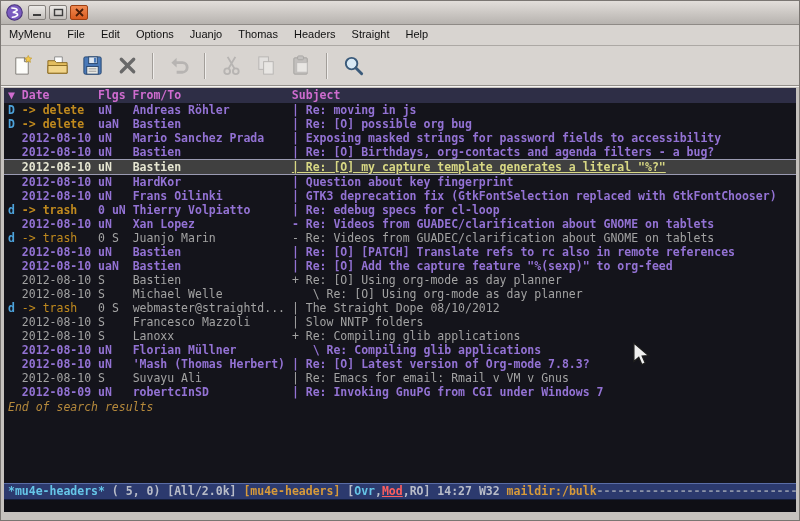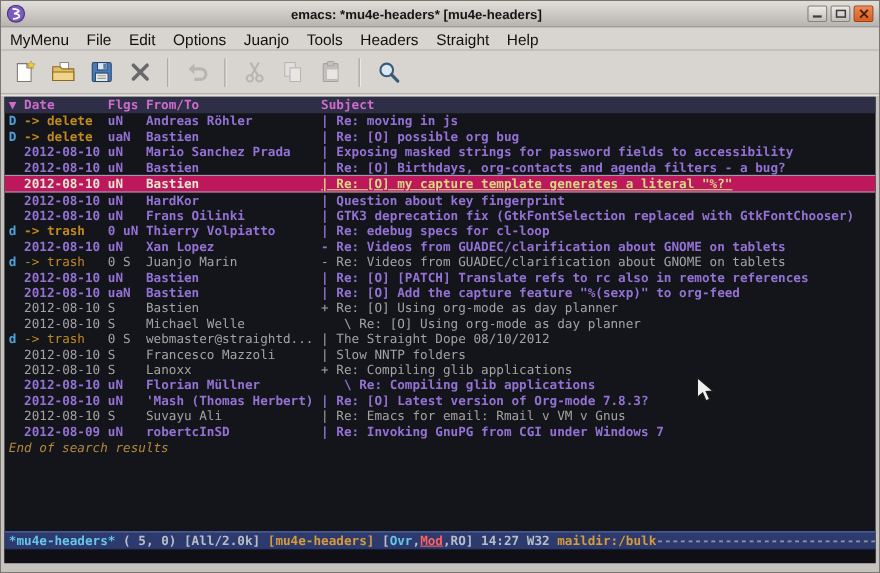--- a/index.html
+++ b/index.html
@@ -15,21 +15,21 @@
   .title-icon { width: 17px; height: 17px; display: flex; align-items: center; justify-content: center; }
   .title-text { flex: 1; text-align: center; font-size: 12px; font-weight: bold; color: #141414;
                 white-space: nowrap; overflow: hidden; }
   .win-controls { display: flex; gap: 3px; }
   .win-btn { width: 18px; height: 15px; display: flex; align-items: center; justify-content: center;
              background: linear-gradient(#eceae7, #c3bfbb); border: 1px solid #85817d; border-radius: 2px; padding: 0; }
   .win-btn.close { background: linear-gradient(#f08a52, #d95c20); border-color: #9c3f12; }
 
   
   .menubar { height: 21px; display: flex; align-items: stretch; background: #d8d4d0;
-             border-bottom: 1px solid #aca8a4; font-size: 14px; color: #101010; }
+             border-bottom: 1px solid #aca8a4; font-size: 11px; color: #101010; }
   .menu-item { padding: 3px 8px 0 8px; cursor: default; }
 
   
   .toolbar { height: 40px; display: flex; align-items: center; gap: 3px; padding: 0 5px;
              background: #d8d4d0; border-bottom: 1px solid #94908b; }
   .tb-btn { width: 32px; height: 32px; display: flex; align-items: center; justify-content: center;
             background: transparent; border: 1px solid transparent; padding: 0; }
   .tb-btn.disabled { opacity: .42; filter: grayscale(1); }
   .tb-icon { display: flex; }
   .tb-sep { width: 2px; height: 26px; margin: 0 6px;
@@ -44,21 +44,21 @@
                  font: bold 11.5px/15px "DejaVu Sans Mono", monospace; white-space: pre;
                  padding-left: 4px; overflow: hidden; }
 
   .rows { flex: 1; overflow: hidden; font: 11.5px/14px "DejaVu Sans Mono", monospace;
           white-space: pre; padding-left: 4px; }
   .msg-row { height: 14px; }
   .msg-row.unread { color: #9372d4; font-weight: bold; }
   .msg-row.read   { color: #a3a3a3; }
   .msg-row .col-mark { color: #4da3dc; font-weight: bold; }
   .msg-row .action   { color: #c08a1e; }
-  .msg-row.current { height: 16px; line-height: 14px; background: #be185d; color: #e6e6d2;
+  .msg-row.current { height: 16px; line-height: 14px; background: #404040; color: #e6e6d2;
                      font-weight: bold; border-top: 1px solid #9a9ab2; border-bottom: 1px solid #9a9ab2;
                      margin-left: -4px; padding-left: 4px; }
   .msg-row.current .col-subject { color: #d8d884; text-decoration: underline; }
   .end-line { font: italic 11.5px/16px "DejaVu Sans Mono", monospace; color: #b5893c; }
 
   
   .modeline { height: 17px; flex: none; background: #2c3a6e; border-top: 1px solid #5a6da6;
               border-bottom: 1px solid #141d38; font: bold 11.5px/15px "DejaVu Sans Mono", monospace;
               color: #b9bdc9; white-space: pre; overflow: hidden; padding-left: 4px; }
   .ml-cyan   { color: #66c6e8; text-align: center; }
@@ -75,21 +75,20 @@
 
 <div class="window">
 
   <div class="titlebar">
     <span class="title-icon">
         <svg width="17" height="17" viewBox="0 0 16 16">
           <circle cx="8" cy="8" r="7.3" fill="#7a5bbf" stroke="#4a357c"></circle>
           <path d="M5 3.8 Q11 4.2 10.4 6 Q8 7.4 6.4 8 Q11.8 8.4 10.8 10.8 Q8 12.8 5.4 12.4" fill="none" stroke="#fff" stroke-width="1.5"></path>
         </svg>
       </span>
-    <span class="title-text">emacs: *mu4e-headers* [mu4e-headers]</span>
     <span class="win-controls">
         <button class="win-btn">
           <span><svg width="11" height="9" viewBox="0 0 11 9">
               <rect x="1" y="6" width="8" height="2" fill="#3d3d3d"></rect>
             </svg></span>
         </button>
         <button class="win-btn">
           <span><svg width="11" height="9" viewBox="0 0 11 9">
               <rect x="1.5" y="1.5" width="8" height="6" fill="none" stroke="#3d3d3d" stroke-width="1.4"></rect>
             </svg></span>
@@ -101,21 +100,21 @@
         </button>
       </span>
   </div>
 
   <div class="menubar">
       <div class="menu-item">MyMenu</div>
       <div class="menu-item">File</div>
       <div class="menu-item">Edit</div>
       <div class="menu-item">Options</div>
       <div class="menu-item">Juanjo</div>
-      <div class="menu-item">Tools</div>
+      <div class="menu-item">Thomas</div>
       <div class="menu-item">Headers</div>
       <div class="menu-item">Straight</div>
       <div class="menu-item">Help</div>
     </div>
 
   <div class="toolbar">
       <button class="tb-btn">
         <span class="tb-icon">
           <svg width="23" height="23" viewBox="0 0 24 24">
             <path d="M5 4 h9 l4 4 v13 H5 z" fill="#fdfdfa" stroke="#7d7a75"></path>

